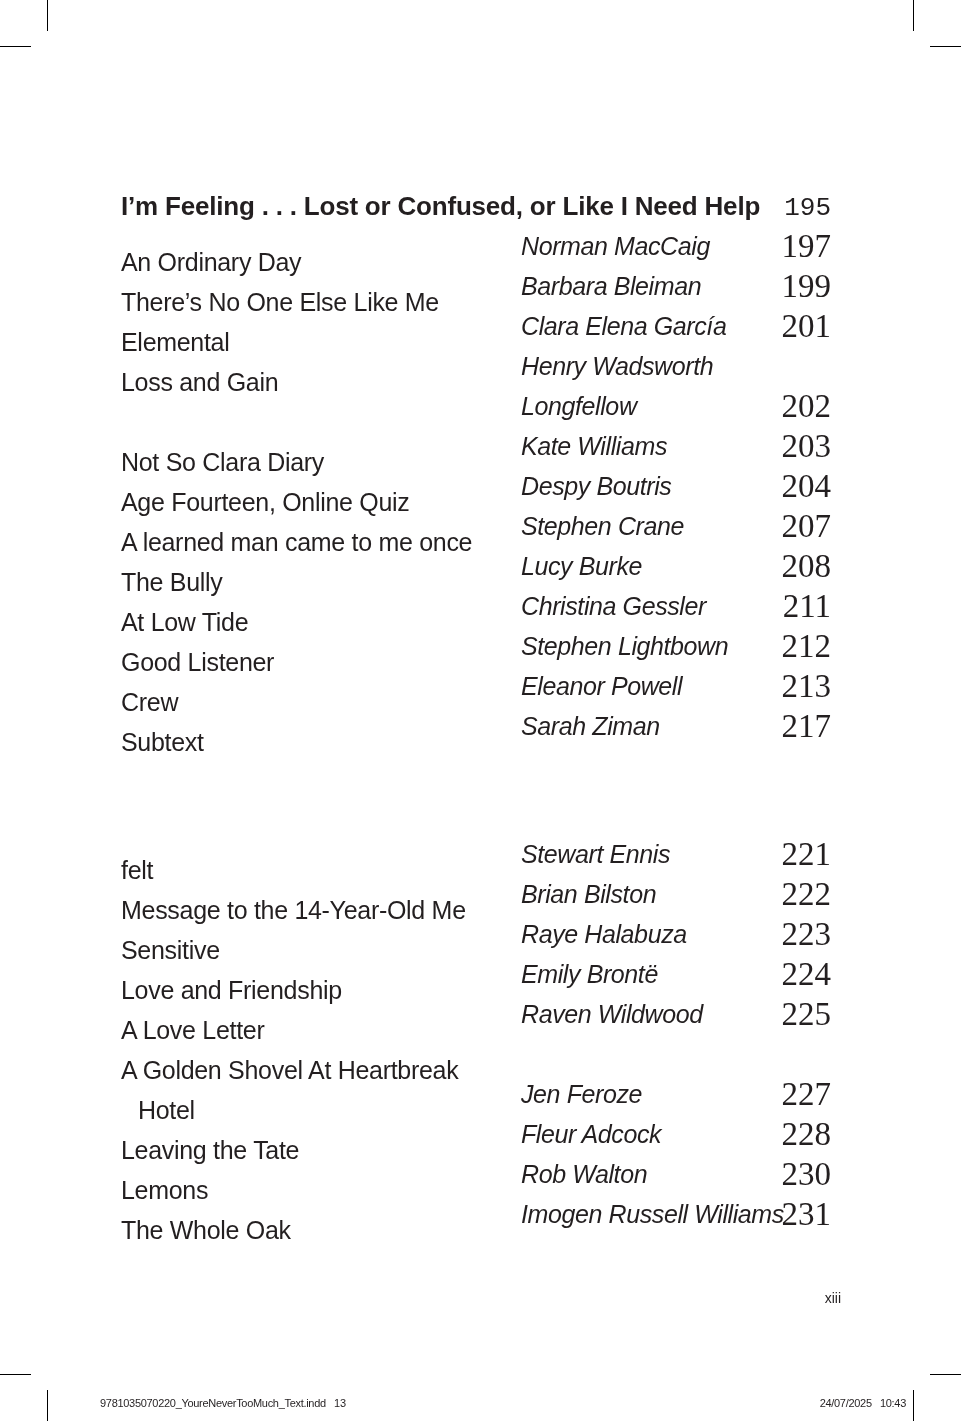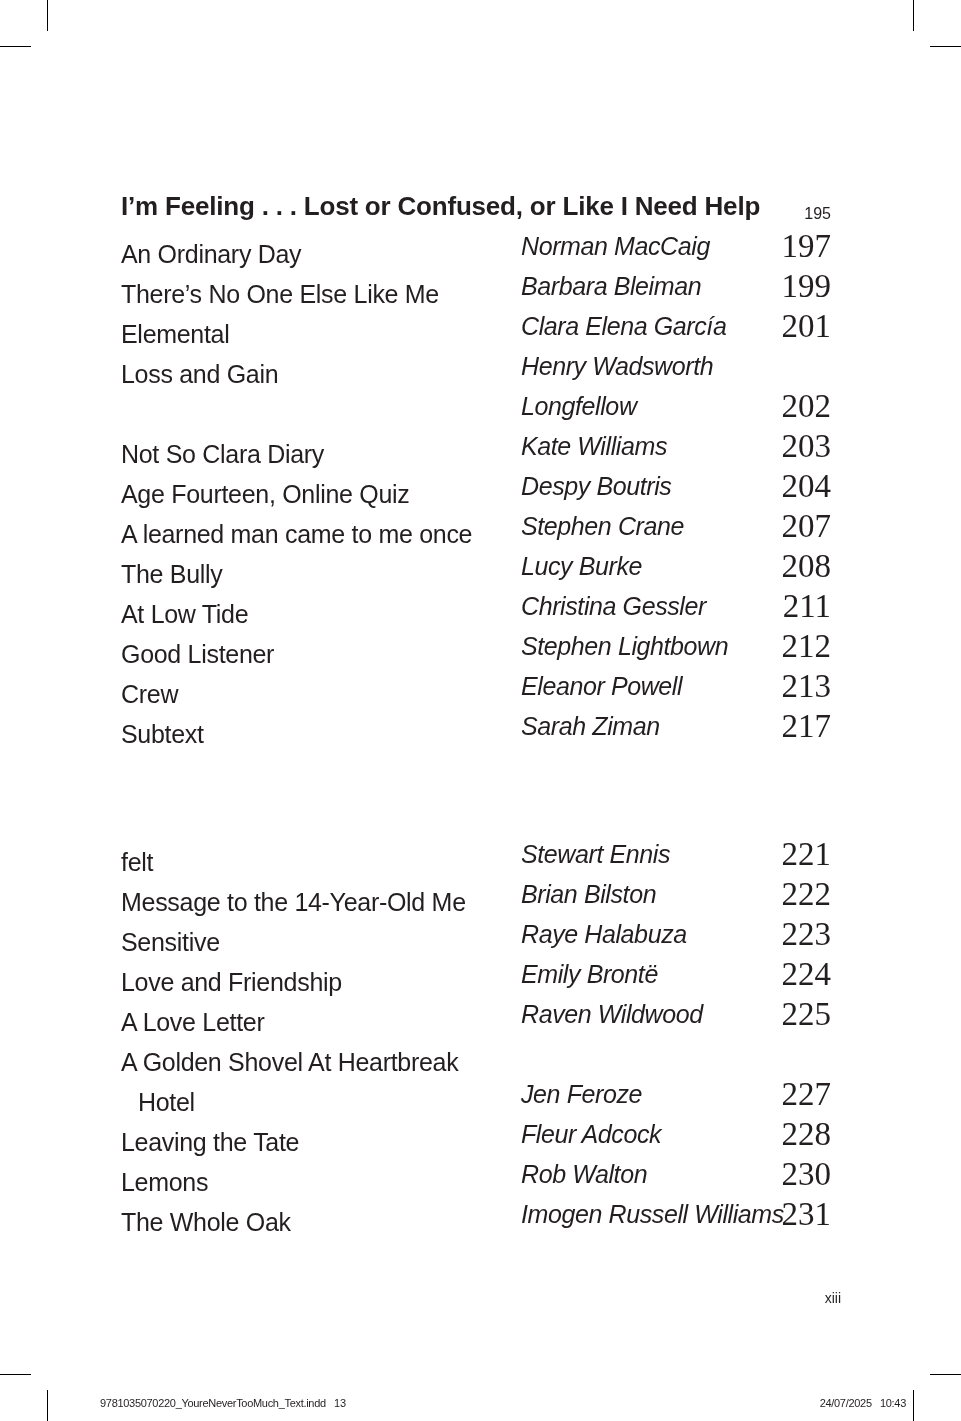--- a/index.html
+++ b/index.html
@@ -1,23 +1,23 @@
 <!DOCTYPE html>
 <html><head>
 <meta charset="utf-8">
 <style>
   html, body { margin: 0; padding: 0; background: #ffffff; }
   body { width: 961px; height: 1421px; position: relative; overflow: hidden; color: #231f20; font-family: "Liberation Sans", sans-serif; }
   .crop { position: absolute; background: #000; }
   .section { position: absolute; left: 121px; width: 710px; }
   .heading { position: relative; height: 40px; }
   .heading .h-title { position: absolute; left: 0; top: 0; font-weight: bold; font-size: 26px; line-height: 40px; white-space: nowrap; letter-spacing: -0.2px; }
-  .heading .h-page { position: absolute; right: 0; top: 8px; font-size: 16px; line-height: 40px; font-family: Liberation Sans, sans-serif; }
+  .heading .h-page { position: absolute; right: 0; top: 2px; font-size: 26px; line-height: 40px; font-family: Liberation Mono, monospace; }
   .row { position: relative; height: 40px; font-size: 25px; line-height: 40px; }
-  .row .title { position: absolute; left: 0; top: 8px; white-space: nowrap; font-family: "Liberation Sans", sans-serif; font-weight: 300; letter-spacing: -0.3px; }
+  .row .title { position: absolute; left: 0; top: 16px; white-space: nowrap; font-family: "Liberation Sans", sans-serif; font-weight: 300; letter-spacing: -0.3px; }
   .row .title.indent { left: 17px; }
   .row .author { position: absolute; left: 400px; top: 0; white-space: nowrap; font-style: italic; font-family: "Liberation Sans", sans-serif; letter-spacing: -0.4px; }
   .row .page { position: absolute; right: 0; top: 0; font-family: "Liberation Serif", serif; font-size: 33px; }
   .folio { position: absolute; right: 120px; top: 1290px; font-size: 14px; font-family: "Liberation Sans", sans-serif; }
   .slug-left { position: absolute; left: 64px; top: 1397px; font-size: 11px; font-family: "Liberation Sans Narrow", "Liberation Sans", sans-serif; letter-spacing: -0.3px; }
   .slug-right { position: absolute; right: 55px; top: 1397px; font-size: 11px; font-family: "Liberation Sans", sans-serif; letter-spacing: -0.3px; }
 </style>
 </head>
 <body>
 

